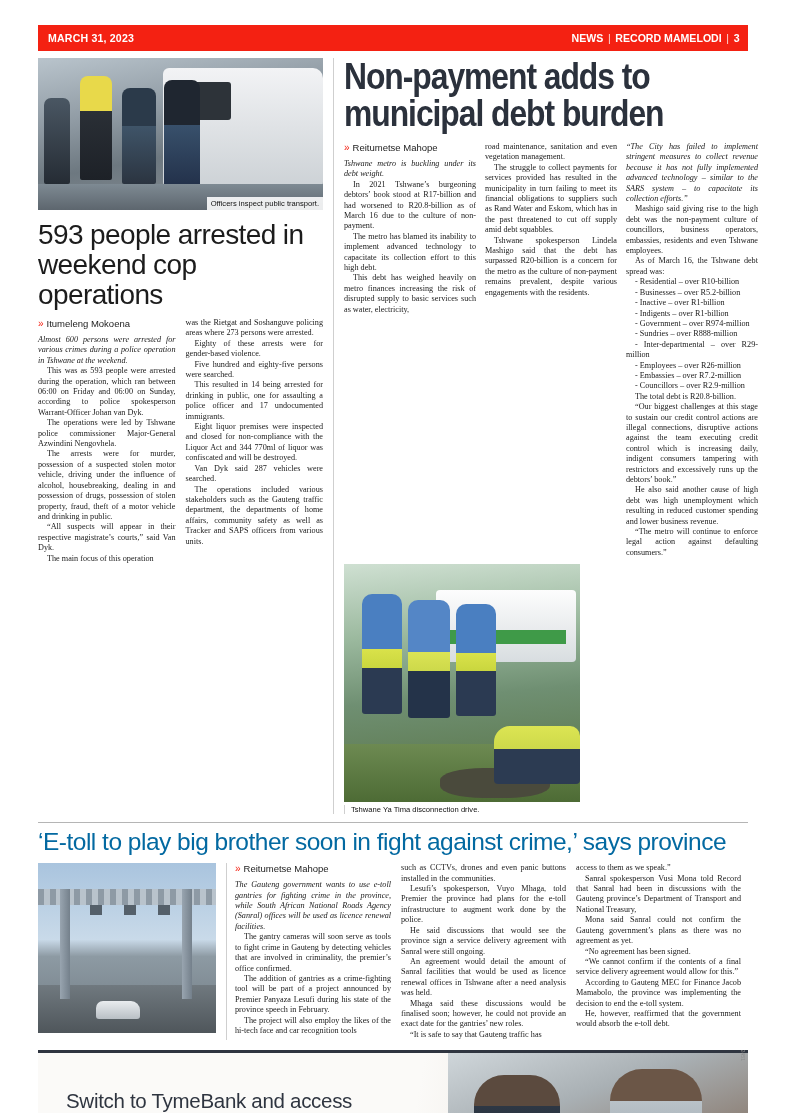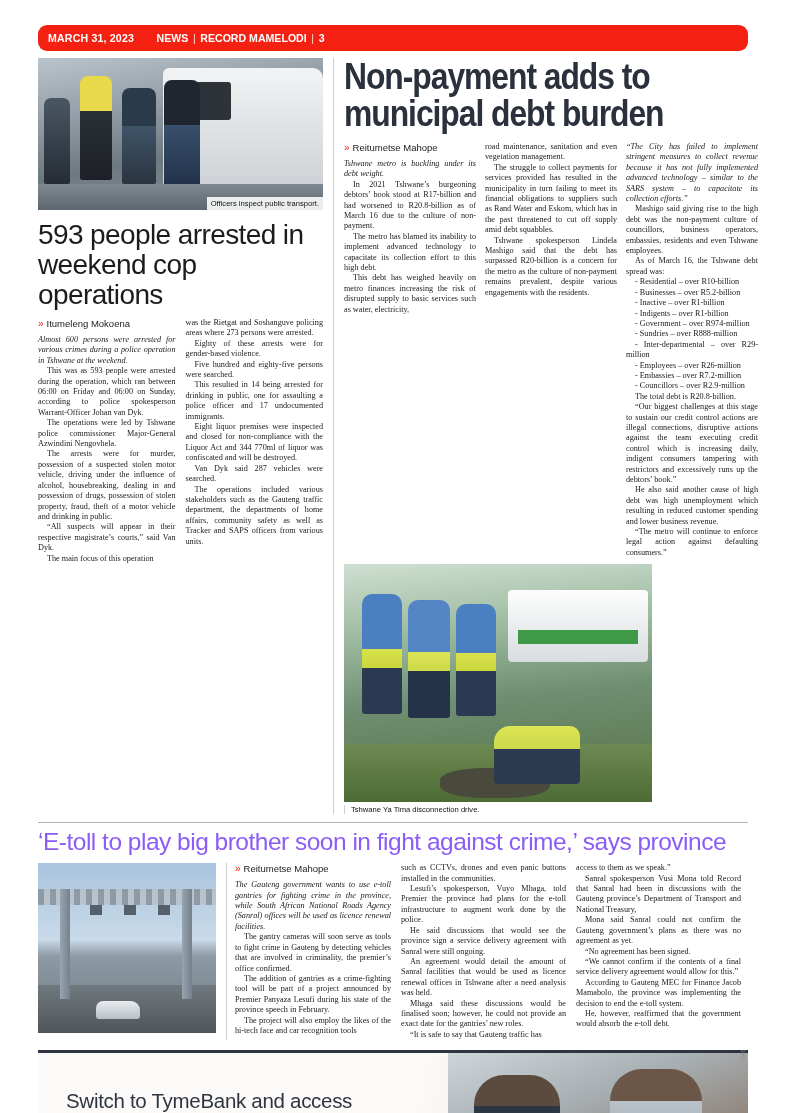--- a/index.html
+++ b/index.html
@@ -7,24 +7,23 @@
     width: 786px; height: 1113px;
     background: #ffffff;
     font-family: "Liberation Serif", serif;
     overflow: hidden;
   }
   .page { position: relative; width: 786px; height: 1113px; padding: 25px 38px 0 38px; }
 
   
   .masthead {
     height: 26px; background: #f42112; display: flex;
-    align-items: center; 
+    align-items: center; justify-content: space-between;
     padding: 0 8px 0 10px; color: #fff;
     font-family: "Liberation Sans", sans-serif;
-    border-radius: 9px;
   }
   .masthead-date { font-size: 11.5px; font-weight: bold; letter-spacing: .2px; transform: scaleX(.92); transform-origin: left center; }
   .masthead-right { display: flex; align-items: center; gap: 5px; font-size: 11.5px; font-weight: bold; transform: scaleX(.92); transform-origin: right center; }
   .masthead-right .sep { font-weight: normal; opacity: .85; }
 
   
   .byline { display: flex; align-items: baseline; gap: 4px; margin-bottom: 6px; }
   .byline .chev { color: #f42112; font-size: 10px; letter-spacing: -1px; font-family: "Liberation Sans", sans-serif; }
   .byline .name { font-family: "Liberation Sans", sans-serif; font-size: 9.5px; color: #222; }
   p.body { font-size: 8.2px; line-height: 10.4px; text-align: justify; color: #1a1a1a; text-indent: 9px; }
@@ -76,21 +75,21 @@
   .photo-tshwane .kneel { position:absolute; left: 150px; bottom: 18px; width: 86px; height: 58px; background: linear-gradient(180deg,#dce553 0%,#cdd94a 40%,#2c3b52 40%); border-radius: 16px 10px 4px 4px; }
   .photo-tshwane .hole { position:absolute; left: 96px; bottom: 4px; width: 110px; height: 30px; background: #4a4a3c; border-radius: 40%; }
   .photo-tshwane .ground { position:absolute; left:0; bottom:0; width:100%; height: 58px; background: linear-gradient(180deg,#6d8a52,#4d6b35); }
   .caption-row { font-family: "Liberation Sans", sans-serif; font-size: 7.6px; color: #111; border-left: 1px solid #cfcfcf; padding-left: 6px; }
 
   
   .rule { border-top: 1px solid #b5b5b5; margin-top: 8px; }
   .etoll { margin-top: 6px; }
   h2.hl-etoll {
     font-family: "Liberation Sans", sans-serif; font-weight: normal;
-    font-size: 24.5px; line-height: 26px; color: #8b5cf6; letter-spacing: -.5px;
+    font-size: 24.5px; line-height: 26px; color: #0369a1; letter-spacing: -.5px;
     margin-bottom: 8px;
   }
   .etoll-body { display: flex; gap: 10px; margin-top: 2px; }
   .photo-gantry { width: 178px; height: 170px; background: linear-gradient(180deg,#a9c4de 0%,#c9dae9 45%,#8d9aa3 55%,#6f7a82 100%); position: relative; overflow: hidden; }
   .photo-gantry .beam { position:absolute; left:0; top: 26px; width: 100%; height: 16px; background: repeating-linear-gradient(90deg,#8e9aa5 0 6px,#b9c3cc 6px 12px); }
   .photo-gantry .leg1 { position:absolute; left: 22px; top: 26px; width: 10px; height: 110px; background: linear-gradient(90deg,#99a5b0,#74808b); }
   .photo-gantry .leg2 { position:absolute; right: 24px; top: 26px; width: 10px; height: 110px; background: linear-gradient(90deg,#99a5b0,#74808b); }
   .photo-gantry .cam { position:absolute; top: 42px; width: 12px; height: 10px; background: #55606a; }
   .photo-gantry .road { position:absolute; left:0; bottom:0; width:100%; height: 48px; background: linear-gradient(180deg,#70797f,#4f565b); }
   .photo-gantry .car { position:absolute; bottom: 14px; left: 58px; width: 44px; height: 18px; background: linear-gradient(180deg,#e9ecef,#b9bfc5); border-radius: 7px 9px 3px 3px; }
@@ -209,21 +208,21 @@
           <p class="body">- Embassies – over R7.2-million</p>
           <p class="body">- Councillors – over R2.9-million</p>
           <p class="body">The total debt is R20.8-billion.</p>
           <p class="body">“Our biggest challenges at this stage to sustain our credit control actions are illegal connections, disruptive actions against the team executing credit control which is increasing daily, indigent consumers tampering with restrictors and excessively runs up the debtors’ book.”</p>
           <p class="body">He also said another cause of high debt was high unemployment which resulting in reduced customer spending and lower business revenue.</p>
           <p class="body">“The metro will continue to enforce legal action against defaulting consumers.”</p>
         </div>
       </div>
 
       <div style="display:flex; gap:9px;">
-        <div style="width:308px;">
+        <div style="width:236px;">
           <div class="photo photo-tshwane">
             <div class="ground"></div>
             <div class="truck"></div>
             <div class="hole"></div>
             <div class="w1"></div>
             <div class="w2"></div>
             <div class="w3"></div>
             <div class="kneel"></div>
           </div>
           <div class="caption-row">Tshwane Ya Tima disconnection drive.</div>

